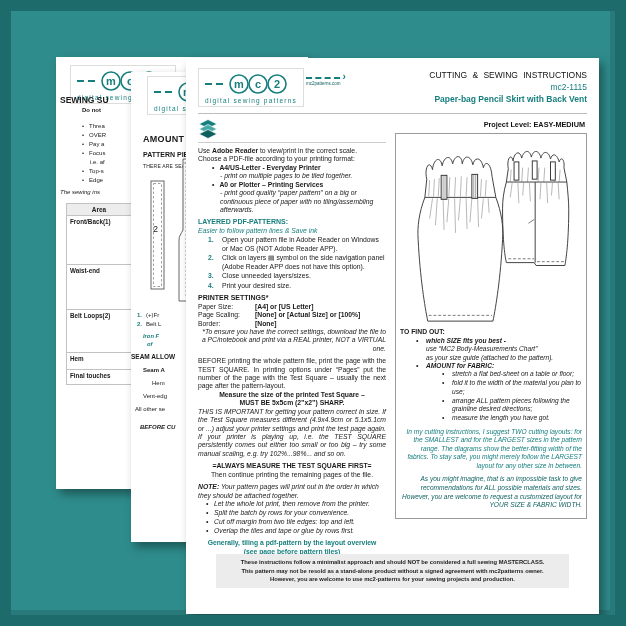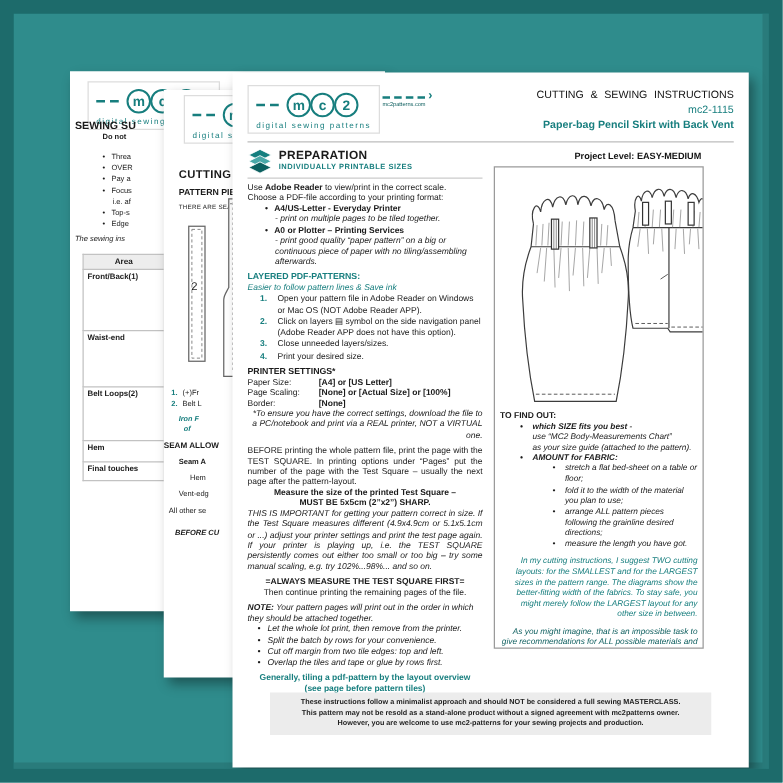--- a/index.html
+++ b/index.html
@@ -28,21 +28,21 @@
 
   
   .fp-header{display:flex;justify-content:space-between;align-items:flex-start;}
   .fp-titleblock{text-align:right;line-height:1.4;margin-top:2px;}
   .fp-title{font-size:8.5px;font-weight:normal;word-spacing:3px;color:#111;}
   .fp-code{font-size:8.5px;font-weight:normal;}
   .fp-sub{font-size:8.5px;font-weight:bold;}
   .fp-hr{border:none;border-top:1px solid #bdbdbd;margin:6px 0 5px 0;}
   .fp-cols{display:flex;gap:9px;}
   .col-l{width:188px;font-size:6.8px;line-height:1.24;}
-  .col-r{width:168px;}
+  .col-r{width:192px;}
 
   .prep-head{display:flex;align-items:center;gap:5px;border-bottom:1px solid #ccc;padding-bottom:3px;margin-bottom:4px;}
   .prep-title{font-size:9.5px;font-weight:bold;letter-spacing:.3px;}
   .prep-sub{font-size:6px;font-weight:bold;letter-spacing:.4px;}
   .blk{margin-bottom:4px;}
   .fmt-name{font-weight:bold;margin-left:14px;}
   .fmt-name::before{content:"•";margin-right:5px;}
   .fmt-desc{font-style:italic;margin-left:22px;}
   .sec-title{font-weight:bold;font-size:7px;}
   .sec-sub-i{font-style:italic;}
@@ -182,21 +182,21 @@
               <text x="12" y="16" text-anchor="middle" font-size="11" font-weight="bold" fill="#177e7e">m</text>
               <text x="31" y="16" text-anchor="middle" font-size="11" font-weight="bold" fill="#177e7e">c</text>
               <text x="50" y="16" text-anchor="middle" font-size="11" font-weight="bold" fill="#177e7e">2</text>
             </svg>
           </div>
           <div class="logo-tag">digital sewing patterns</div>
         </div>
       </div>
     </div>
 
-    <div class="abs mp-head" style="left:12px;top:62px;">CUTTING</div>
+    <div class="abs mp-head" style="left:12px;top:62px;">AMOUNT</div>
     <div class="abs mp-sub" style="left:12px;top:79px;">PATTERN PIE</div>
     <div class="abs mp-note" style="left:12px;top:91px;">THERE ARE  SEAM</div>
 
     <svg class="abs" style="left:19px;top:108px;" width="16" height="110" viewBox="0 0 16 110">
       <rect x="1" y="1" width="13" height="108" fill="#fff" stroke="#666" stroke-width="1"></rect>
       <rect x="3.5" y="3.5" width="8" height="103" fill="none" stroke="#888" stroke-width="0.8" stroke-dasharray="2.5,2"></rect>
     </svg>
     <div class="abs" style="left:22px;top:152px;font-size:9px;">2</div>
 
     <svg class="abs" style="left:45px;top:86px;" width="24" height="144" viewBox="0 0 24 144">
@@ -254,24 +254,20 @@
 
     <div class="fp-cols">
 
       <div class="col-l">
         <div class="prep-head">
           <svg width="20" height="20" viewBox="0 0 20 20">
             <path d="M10 0.5 L19 5 10 9.5 1 5 Z" fill="#157f7f" stroke="#fff" stroke-width="0.7"></path>
             <path d="M10 5.5 L19 10 10 14.5 1 10 Z" fill="#49a8a8" stroke="#fff" stroke-width="0.7"></path>
             <path d="M10 10.5 L19 15 10 19.5 1 15 Z" fill="#0c6060" stroke="#fff" stroke-width="0.7"></path>
           </svg>
-          <div>
-            <div class="prep-title">PREPARATION</div>
-            <div class="prep-sub teal">INDIVIDUALLY  PRINTABLE  SIZES</div>
-          </div>
         </div>
 
         <div class="blk">
           <div><span>Use </span><b>Adobe Reader</b><span> to view/print in the correct scale.</span></div>
           <div>Choose a PDF-file according to your printing format:</div>
           <div class="fmt-name">A4/US-Letter - Everyday Printer</div>
           <div class="fmt-desc">- print on multiple pages to be tiled together.</div>
           <div class="fmt-name">A0 or Plotter – Printing Services</div>
           <div class="fmt-desc">- print good quality “paper pattern” on a big or continuous piece of paper with no tiling/assembling afterwards.</div>
         </div>

